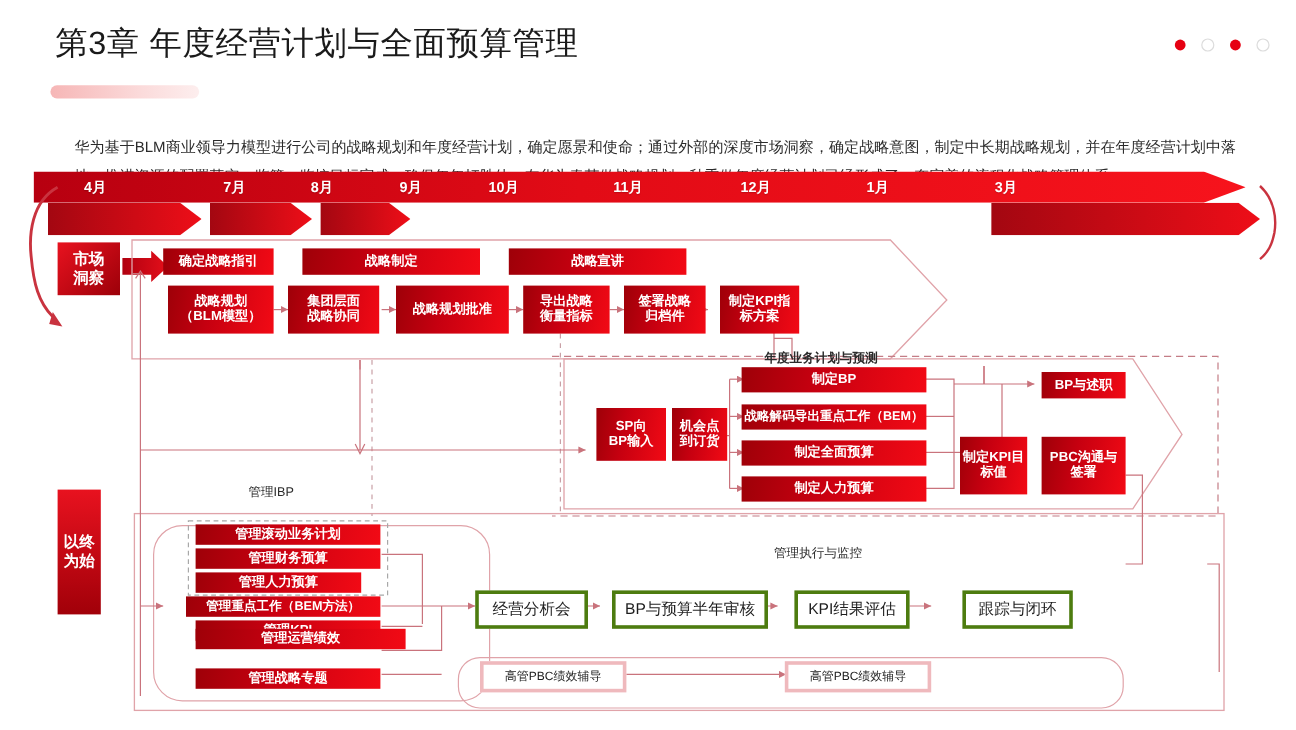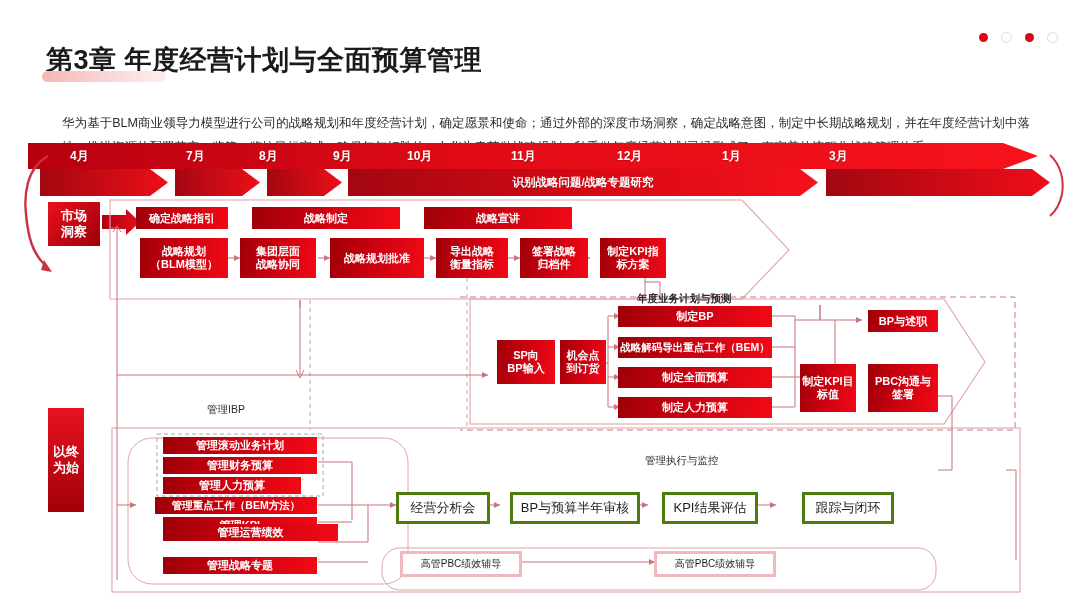--- a/index.html
+++ b/index.html
@@ -1,21 +1,21 @@
 <!DOCTYPE html>
 <html><head>
 <meta charset="utf-8">
 <style>
   html,body{margin:0;padding:0;background:#ffffff;}
   body{width:1080px;height:608px;position:relative;overflow:hidden;
        font-family:"Liberation Sans","DejaVu Sans",sans-serif;color:#231f20;}
   .abs{position:absolute;}
 
   
-  #title{left:46px;top:18px;font-size:27px;font-weight:bold;letter-spacing:.5px;color:#1a1a1a;margin-top:24px;}
+  #title{left:46px;top:18px;font-size:27px;font-weight:normal;letter-spacing:.5px;color:#1a1a1a;}
   #title-underline{left:42px;top:71px;width:124px;height:11px;border-radius:6px;
      background:linear-gradient(90deg,#f6b6b6 0%,#fbdada 60%,#fdeeee 100%);}
   #dots{right:22px;top:32px;display:flex;gap:13px;align-items:center;}
   .dot{width:9px;height:9px;border-radius:50%;}
   .dot.on{background:#e60012;}
   .dot.off{background:#ffffff;border:1.4px solid #dcdcdc;}
 
   #intro{left:46px;top:95px;width:1000px;font-size:12.5px;line-height:24px;
          color:#2b2b2b;text-align:justify;}
   #intro p{margin:16px;}
@@ -128,33 +128,20 @@
     <svg class="svgwrap" viewBox="0 0 75 27" preserveAspectRatio="none">
       <defs>
           <linearGradient id="cg3" x1="0" y1="0" x2="1" y2="0">
         <stop offset="0" stop-color="#a30711"></stop>
             <stop offset="1" stop-color="#ee0e18"></stop>
           </linearGradient>
         </defs>
       <polygon points="0,0 57,0 75,13.5 57,27 0,27" fill="url(#cg3)"></polygon>
     </svg>
   </div>
-  <div class="chev" style="left:308px;width:470px">
-    <svg class="svgwrap" viewBox="0 0 470 27" preserveAspectRatio="none">
-      <defs>
-          <linearGradient id="cg4" x1="0" y1="0" x2="1" y2="0">
-        <stop offset="0" stop-color="#a30711"></stop>
-            <stop offset="0.55" stop-color="#d90915"></stop>
-        <stop offset="1" stop-color="#f4121c"></stop>
-          </linearGradient>
-        </defs>
-      <polygon points="0,0 452,0 470,13.5 452,27 0,27" fill="url(#cg4)"></polygon>
-    </svg>
-    <div class="chev-label">识别战略问题/战略专题研究</div>
-  </div>
   <div class="chev" style="left:786px;width:224px">
     <svg class="svgwrap" viewBox="0 0 224 27" preserveAspectRatio="none">
       <defs>
           <linearGradient id="cg5" x1="0" y1="0" x2="1" y2="0">
         <stop offset="0" stop-color="#a30711"></stop>
             <stop offset="1" stop-color="#ee0e18"></stop>
           </linearGradient>
         </defs>
       <polygon points="0,0 206,0 224,13.5 206,27 0,27" fill="url(#cg5)"></polygon>
     </svg>

